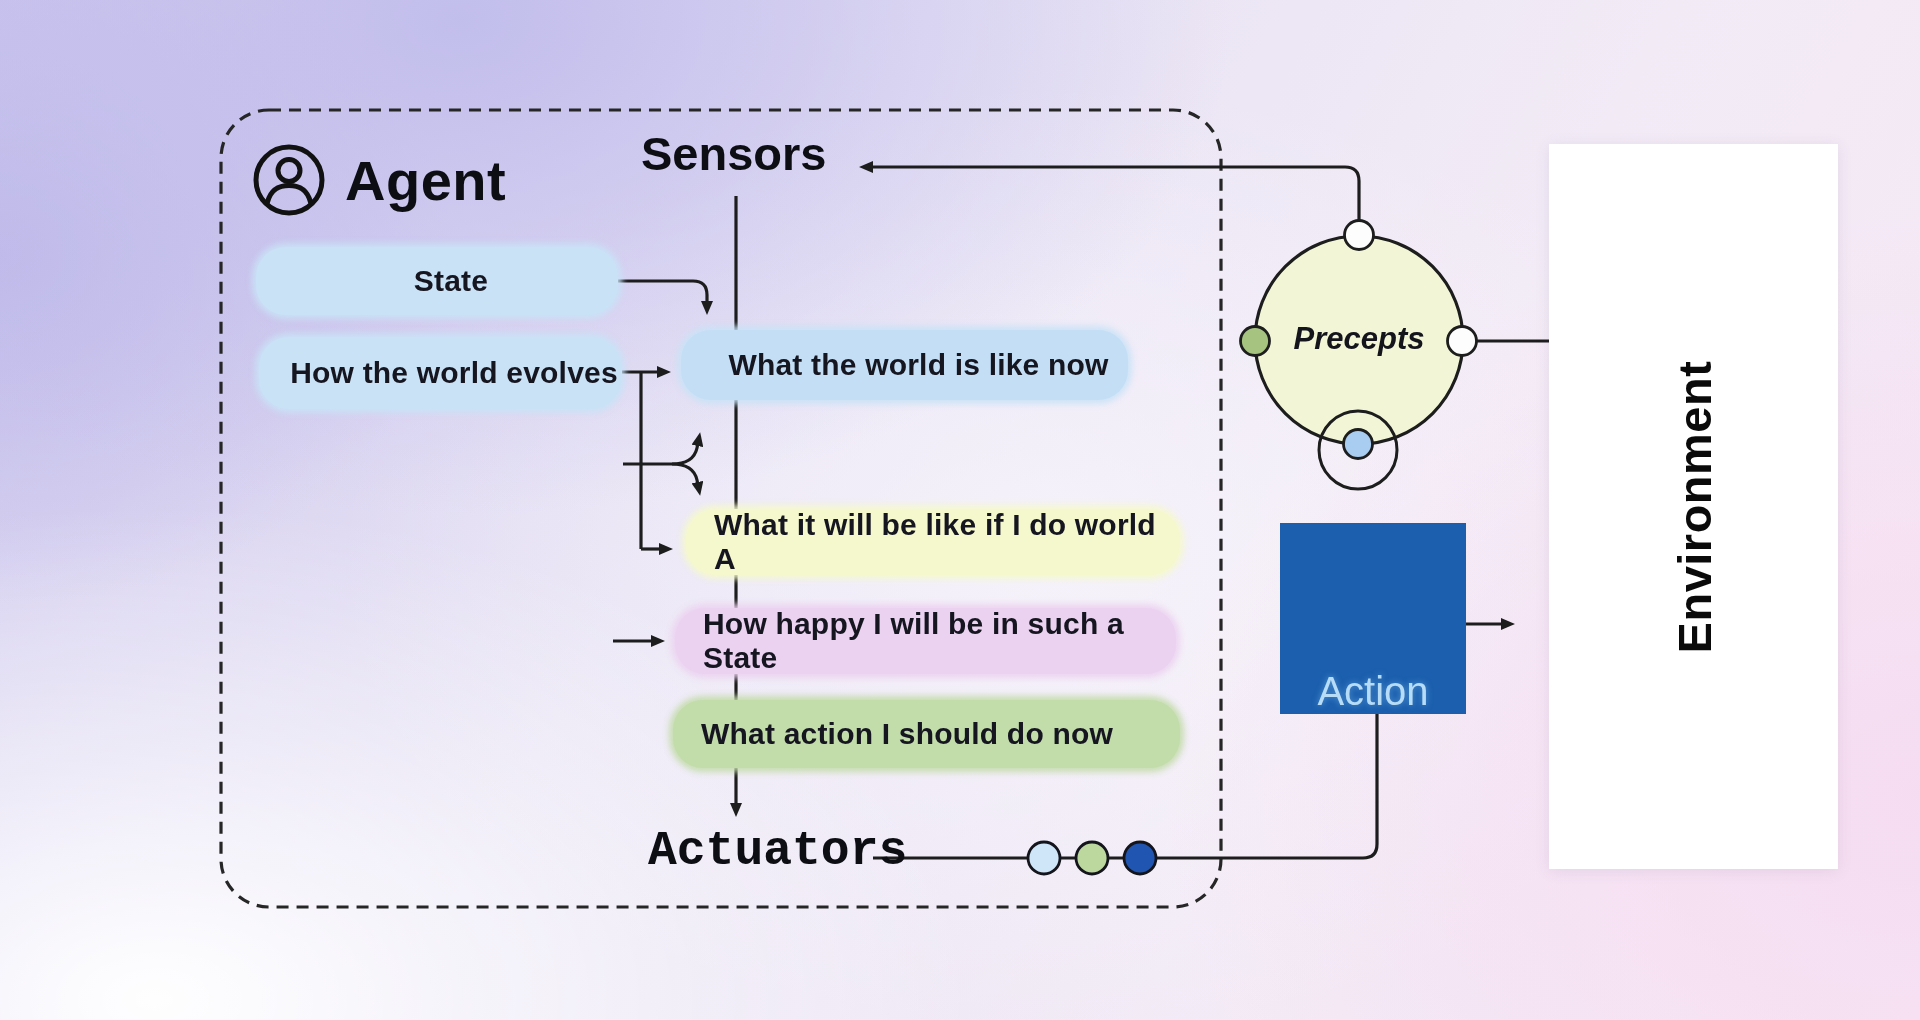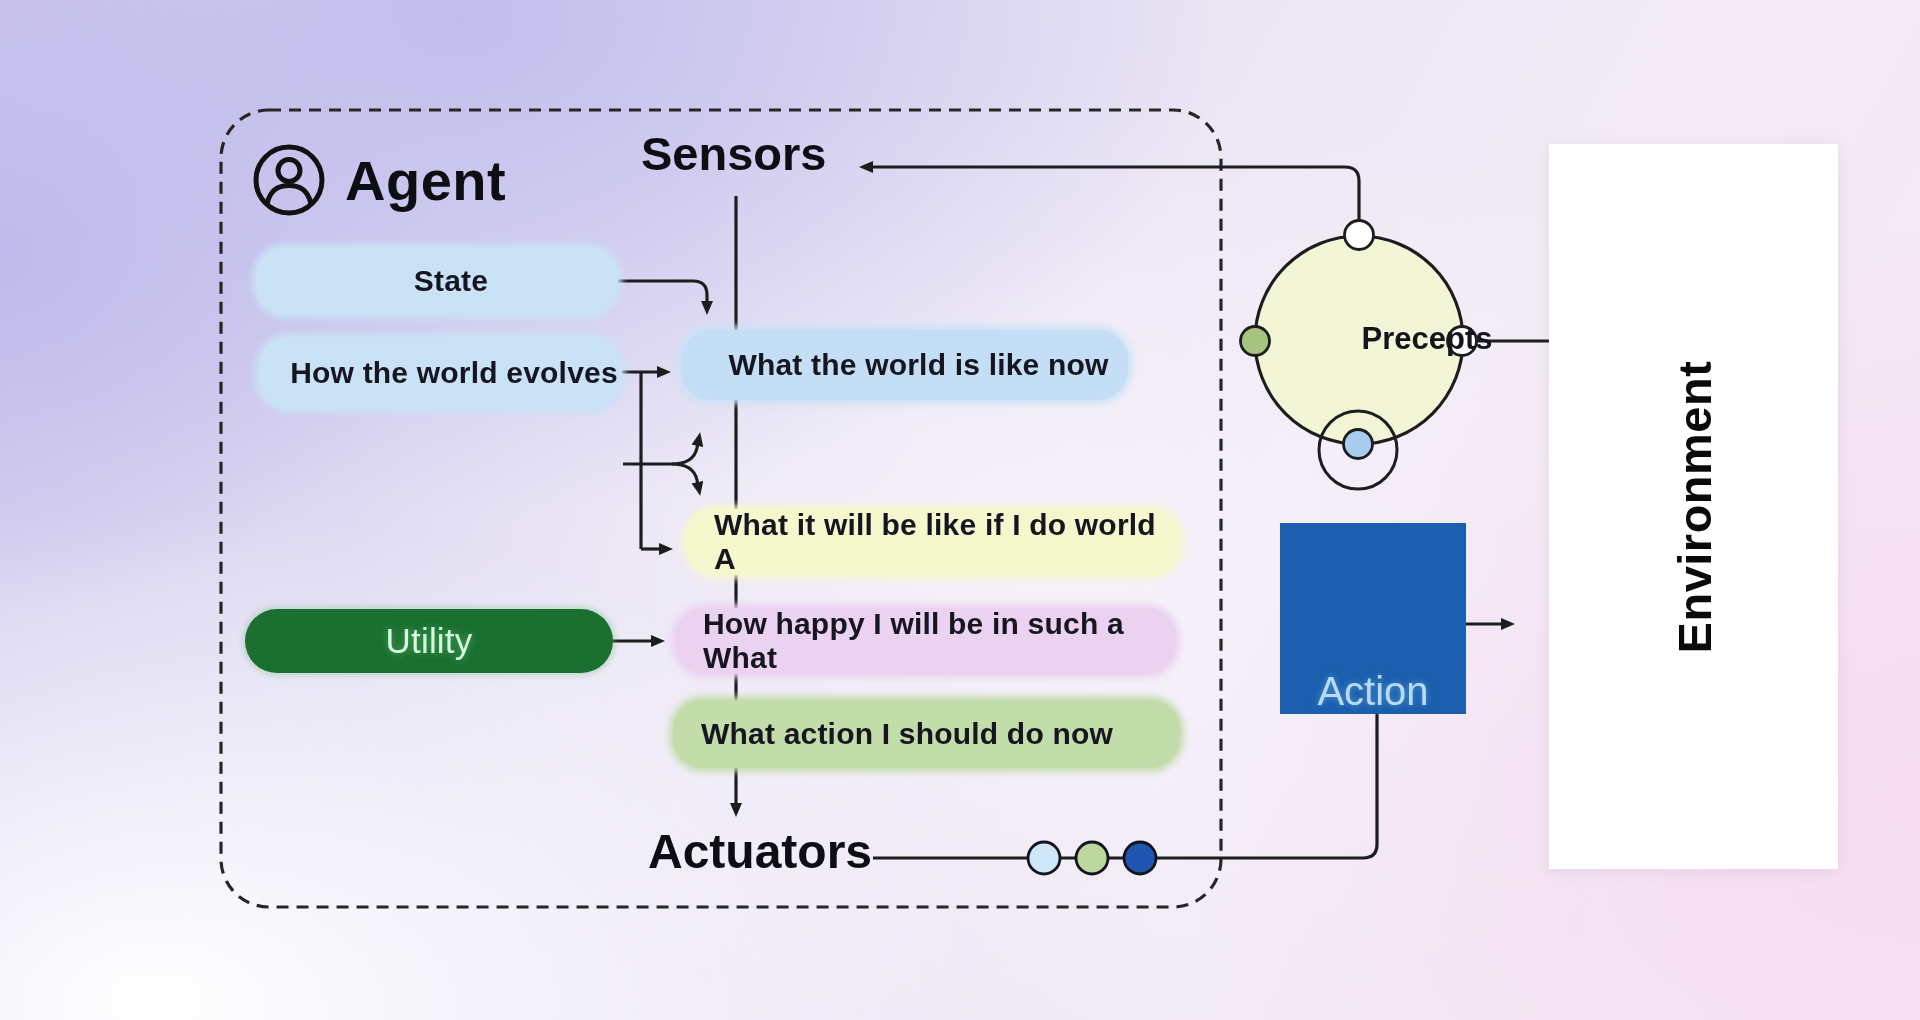--- a/index.html
+++ b/index.html
@@ -34,21 +34,21 @@
     font-size:40px;color:#b6dcf7;text-shadow:0 0 6px rgba(150,210,250,.5);}
   #environment-node{position:absolute;z-index:2;background:#ffffff;box-shadow:0 2px 14px rgba(90,70,120,.10);}
   #environment-node .vtext{
     position:absolute;left:50%;top:50%;transform:translate(-50%,-50%) rotate(-90deg);
     white-space:nowrap;font-size:47px;font-weight:bold;color:#0a0a0a;letter-spacing:.5px;}
   #precepts-label{position:absolute;z-index:2;width:210px;text-align:center;
     font-size:31px;font-weight:bold;color:#14141c;}
   #agent-chip{position:absolute;z-index:2;display:flex;align-items:center;gap:18px;}
   #agent-chip .agent-name{font-size:56px;font-weight:bold;color:#0d0d14;letter-spacing:.5px;}
   #sensors-label{left:641px;top:126px;font-size:47px;}
-  #actuators-label{left:648px;top:824px;font-size:48px;}
+  #actuators-label{left:648px;top:824px;font-size:48px;font-family:Liberation Mono, monospace;}
 </style>
 </head>
 <body>
 
 <div id="stage">
 
   <svg id="lines" width="1920" height="1020" viewBox="0 0 1920 1020">
     <defs>
       <marker id="arr" viewBox="0 0 14 12" refX="3" refY="6" markerWidth="14" markerHeight="12" orient="auto" markerUnits="userSpaceOnUse">
         <path d="M0 0 L14 6 L0 12 Z" fill="#1d1d1d"></path>
@@ -115,41 +115,38 @@
 
   <div class="node fuzz-blue" style="left: 256px; top: 247px; width: 362px; height: 68px; background: rgb(201, 226, 246);">
     <span class="lbl">State</span>
   </div>
 
   <div class="node fuzz-blue" style="left: 259px; top: 337px; width: 362px; height: 72px; background: rgb(201, 226, 246);">
     <span class="lbl">How the world evolves</span>
   </div>
 
 
-  <div class="node" id="utility-node" style="left: 245px; top: 609px; width: 368px; height: 64px; background: rgb(27, 111, 48);">
-    <span class="lbl">Utility</span>
-  </div>
 
   <div class="node fuzz-blue" style="left: 681px; top: 330px; width: 447px; height: 70px; background: rgb(195, 222, 245);">
     <span class="lbl">What the world is like now</span>
   </div>
 
   <div class="node fuzz-yel" style="left: 686px; top: 509px; width: 494px; height: 66px; background: rgb(245, 248, 205);">
     <span class="lbl">What it will be like if I do world A</span>
   </div>
 
   <div class="node fuzz-pink" style="left: 675px; top: 608px; width: 501px; height: 66px; background: rgb(235, 210, 240);">
-    <span class="lbl">How happy I will be in such a What</span>
+    <span class="lbl">How happy I will be in such a State</span>
   </div>
 
   <div class="node fuzz-grn" style="left: 673px; top: 700px; width: 507px; height: 68px; background: rgb(194, 220, 170);">
     <span class="lbl">What action I should do now</span>
   </div>
 
-  <div id="precepts-label" style="left:1322px;top:321px;">Precepts</div>
+  <div id="precepts-label" style="left:1254px;top:321px;font-style:italic;">Precepts</div>
 
   <div id="action-node" style="left: 1280px; top: 523px; width: 186px; height: 191px; background: rgb(27, 95, 174);">
     <span>Action</span>
   </div>
 
   <div id="environment-node" style="left:1549px;top:144px;width:289px;height:725px;">
     <span class="vtext">Environment</span>
   </div>
 
 </div>

